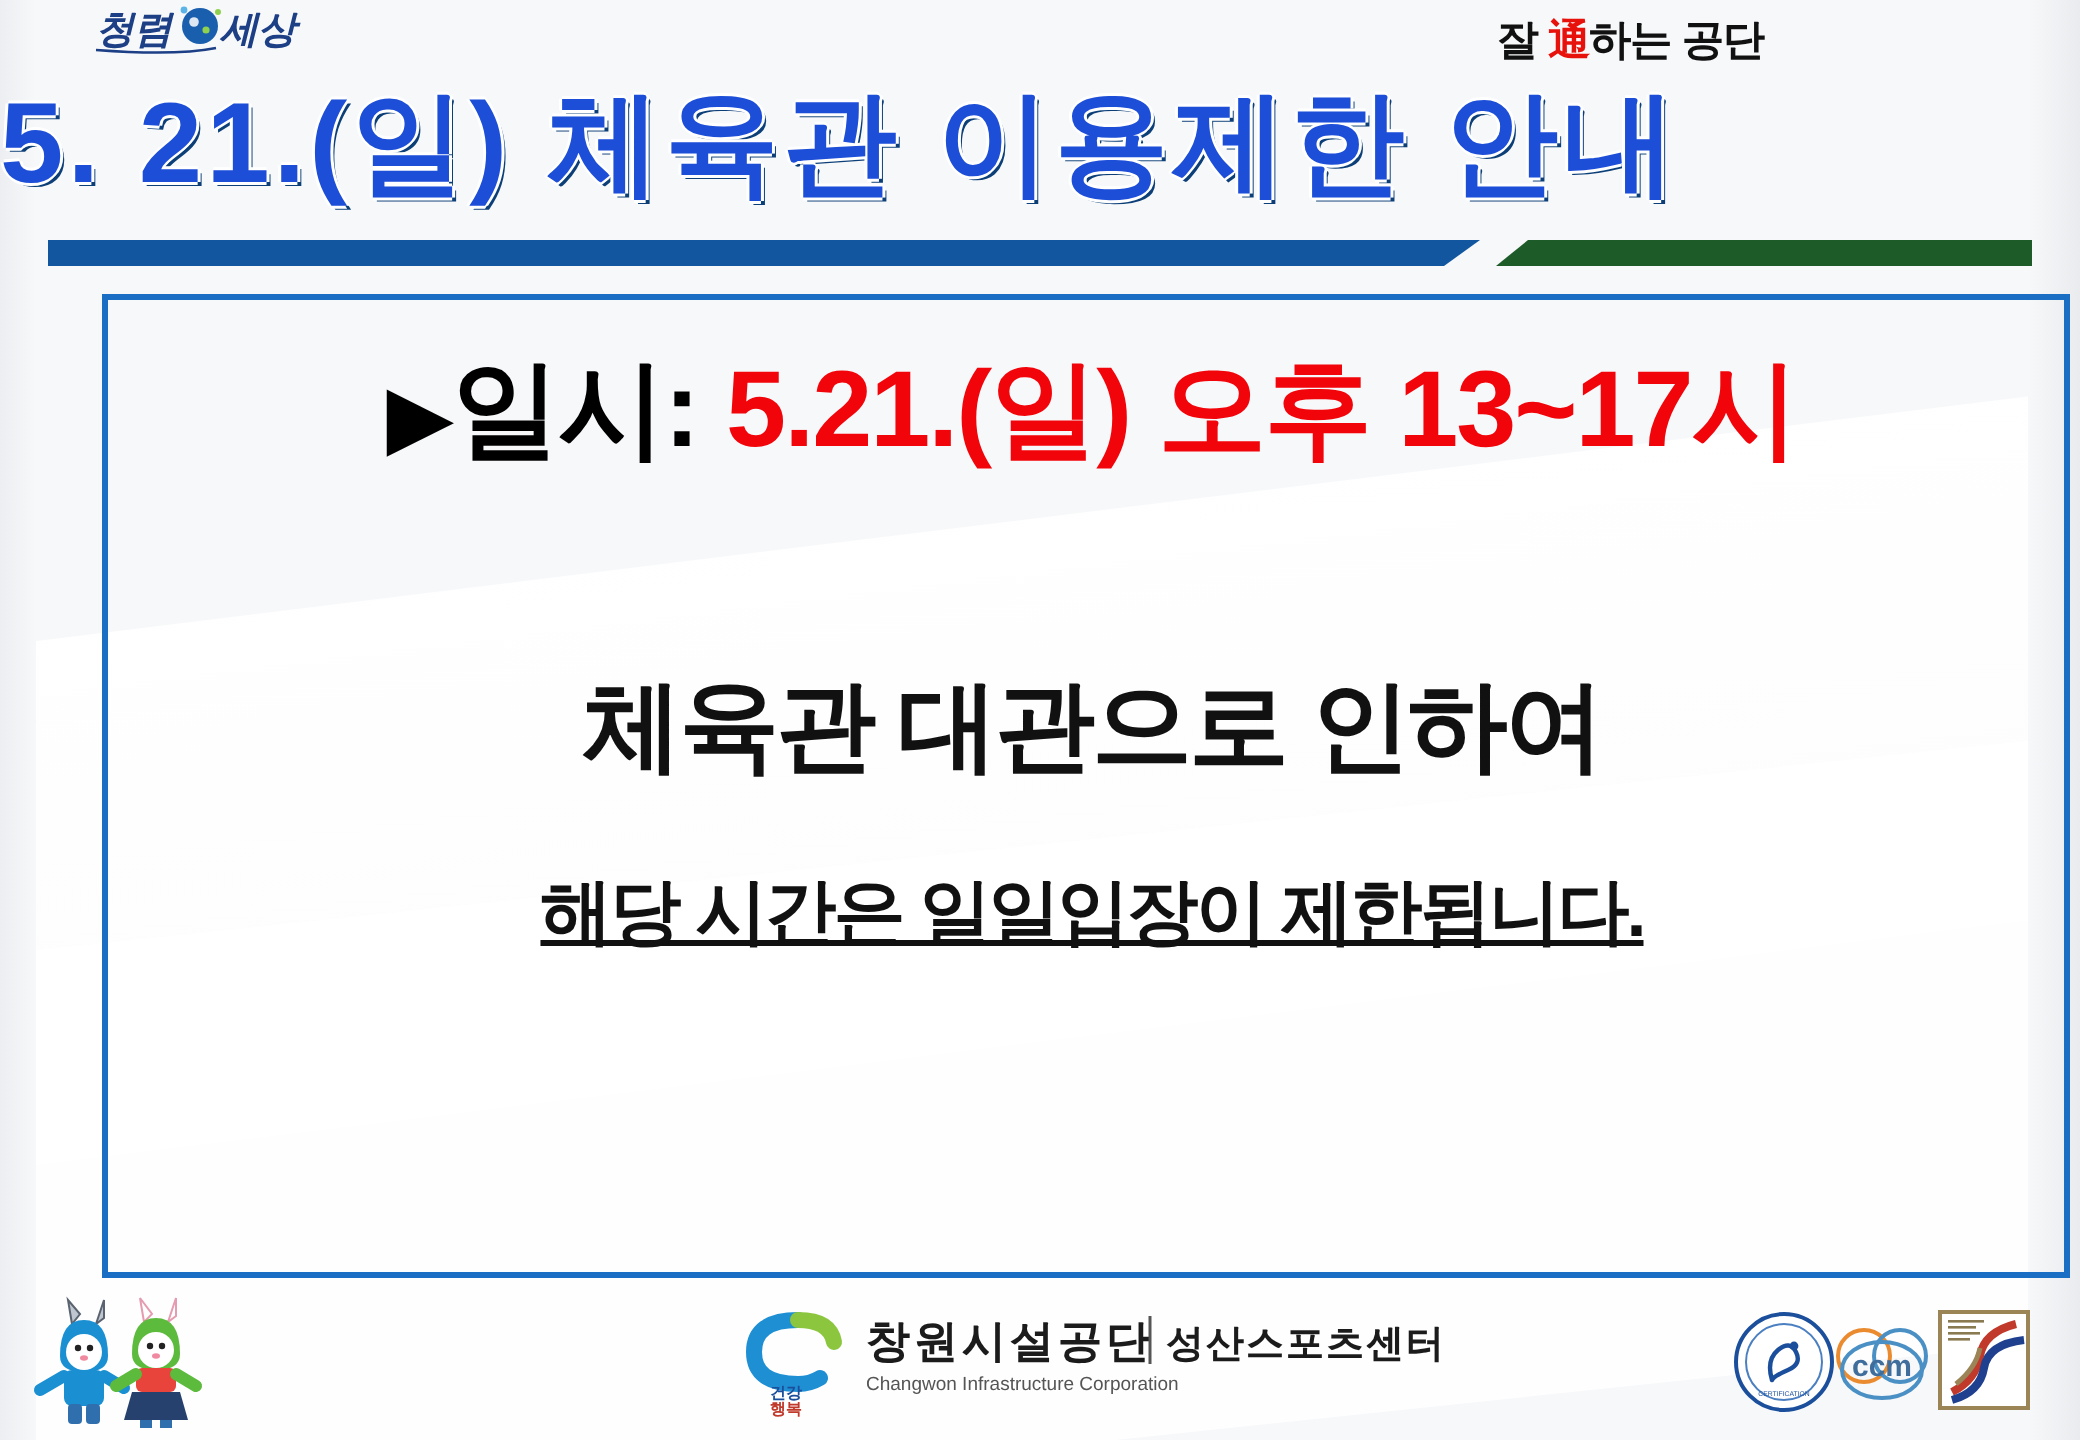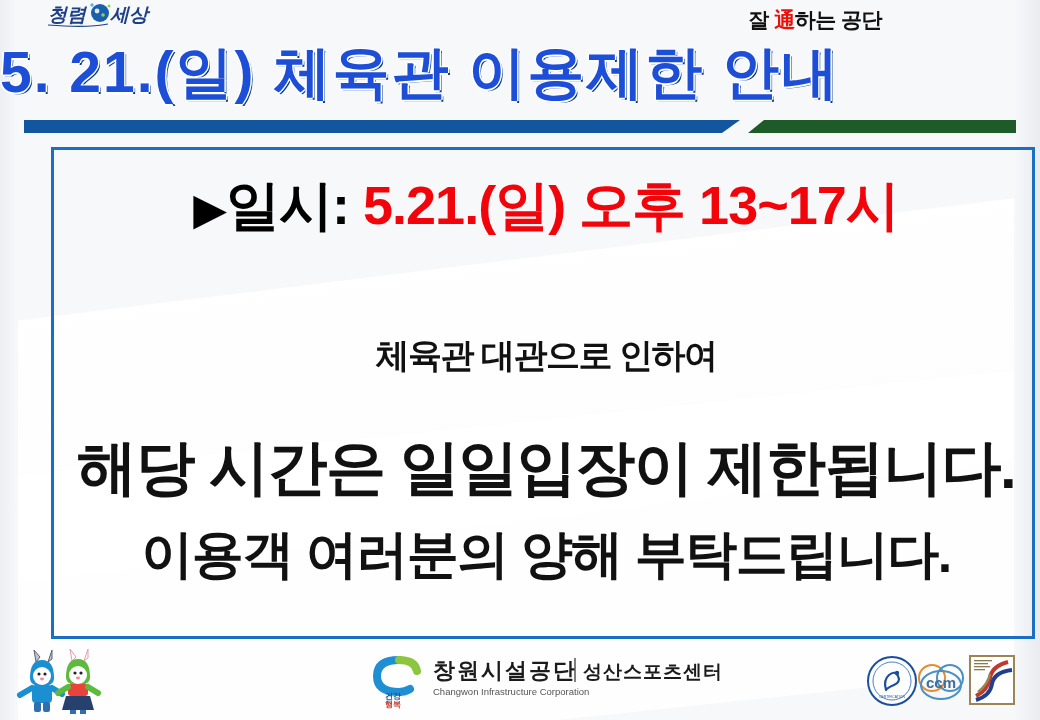--- a/index.html
+++ b/index.html
@@ -103,22 +103,22 @@
   #date-line .marker { color:#000; font-size:44px; }
   #date-line .label  { color:#000; }
   #date-line .value  { color:#f2050a; }
 
   .body-line {
     position:absolute; left:0; width:984px;
     text-align:center; white-space:nowrap;
     color:#111; font-weight:bold; line-height:1;
     letter-spacing:-1.5px;
   }
-  #body-line-1 { top:188px; font-size:34px; }
-  #body-line-2 { top:288px; font-size:60px; }
+  #body-line-1 { top:188px; font-size:50px; }
+  #body-line-2 { top:288px; font-size:36px;text-decoration:underline; }
   #body-line-3 { top:378px; font-size:52px; }
 
   
   #footer { position:absolute; left:0; top:644px; width:1040px; height:76px; }
 
   #mascots { position:absolute; left:10px; top:4px; width:110px; height:68px; }
   #org-logo { position:absolute; left:363px; top:8px; height:56px; }
   #cert-badges { position:absolute; right:24px; top:8px; height:58px; }
   svg { overflow:visible; }
 </style>
@@ -162,21 +162,20 @@
   </div>
 
   <div id="content-box">
 
     <div id="date-line">
       <span class="marker">▶</span><span class="label">일시: </span><span class="value">5.21.(일) 오후 13~17시</span>
     </div>
 
     <div class="body-line" id="body-line-1">체육관 대관으로 인하여</div>
     <div class="body-line" id="body-line-2">해당 시간은 일일입장이 제한됩니다.</div>
-    <div class="body-line" id="body-line-3">이용객 여러분의 양해 부탁드립니다.</div>
   </div>
 
   <div id="footer">
 
     <div id="mascots">
       <svg width="110" height="68" viewBox="0 0 110 68">
 
         <g>
           <path d="M26 14 L24 2 L30 9 Z" fill="#bfc6cf" stroke="#5a6370" stroke-width="1"></path>
           <path d="M38 14 L42 2 L42 11 Z" fill="#bfc6cf" stroke="#5a6370" stroke-width="1"></path>

